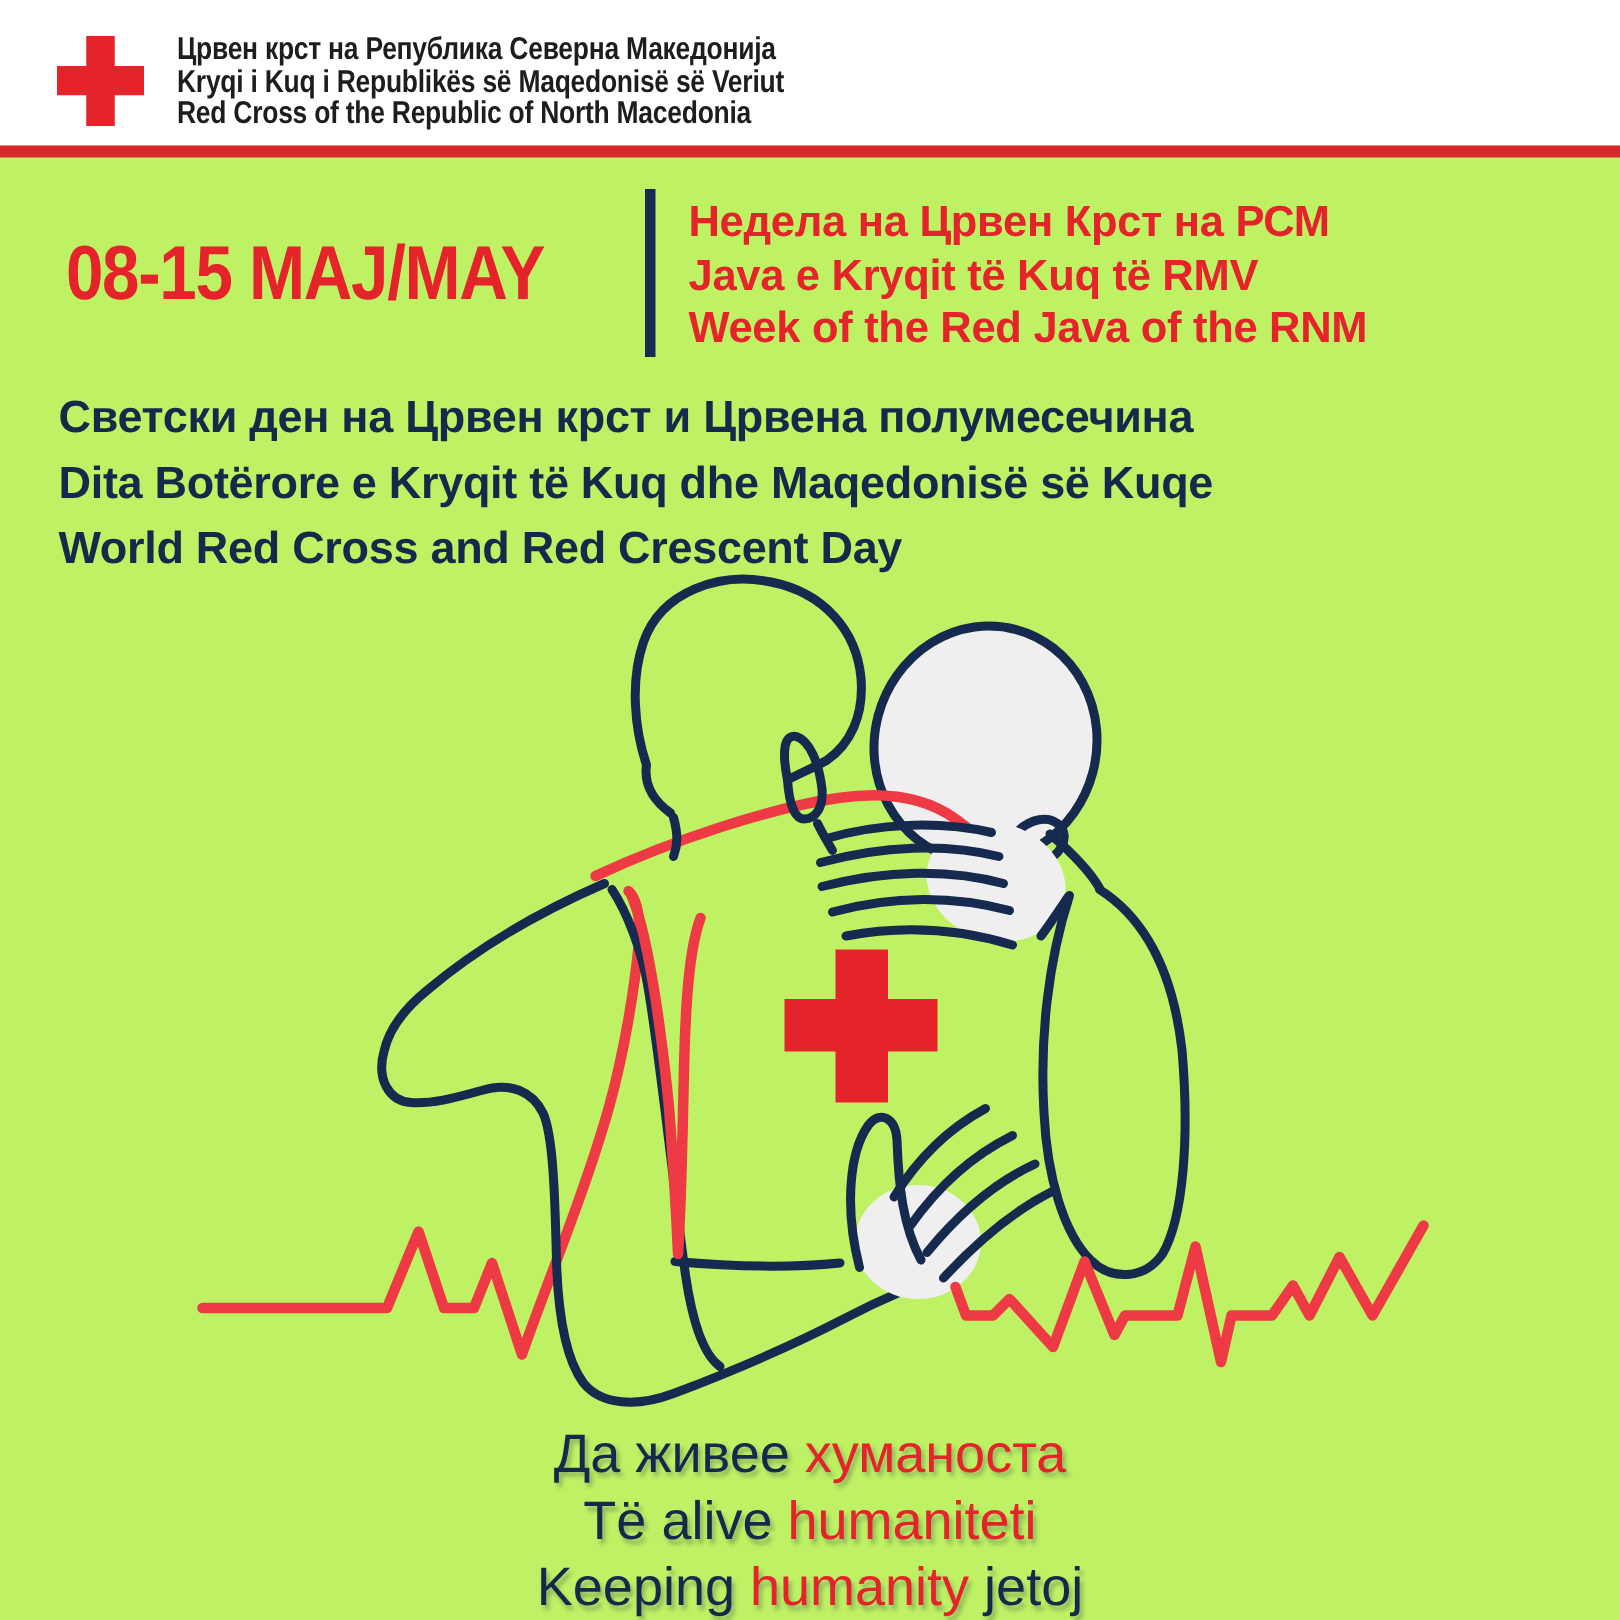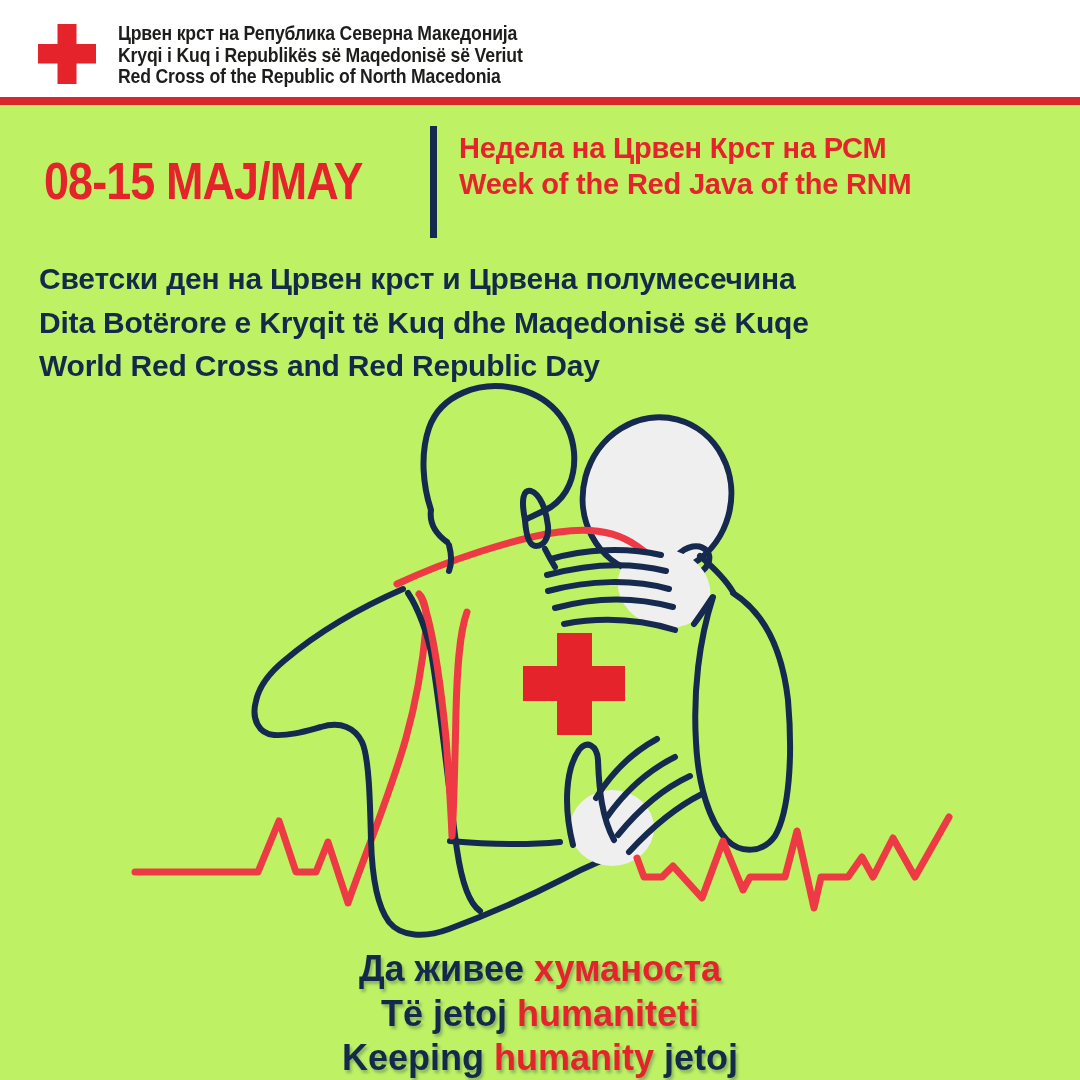--- a/index.html
+++ b/index.html
@@ -36,21 +36,21 @@
   
   .illu{position:absolute;left:0;top:0;width:1080px;height:1080px;}
   .illu path{fill:none;}
   .navy-line{stroke:#16294e;stroke-width:6;stroke-linecap:round;stroke-linejoin:round;}
   .navy-fill{fill:#f0eff0;}
   .bg-fill{fill:#f0eff0;stroke:none;}
   .red-line{stroke:#ee3a44;stroke-width:7;stroke-linecap:round;stroke-linejoin:round;fill:none;}
   
   .slogan{
     position:absolute;left:0;top:947px;width:1080px;text-align:center;
-    font-size:36px;line-height:44.5px;font-weight:bold;white-space:nowrap;
+    font-size:36px;line-height:44.5px;font-weight:normal;white-space:nowrap;
     color:#15294b;text-shadow:2px 3px 3px rgba(21,41,75,.30);
   }
   .slogan .hl{color:#e4232b;}
 </style>
 </head>
 <body>
 
 <div class="poster">
 
   <div class="header">
@@ -62,27 +62,28 @@
       <div>Kryqi i Kuq i Republikës së Maqedonisë së Veriut</div>
       <div>Red Cross of the Republic of North Macedonia</div>
     </div>
   </div>
   <div class="header-bar"></div>
 
   <div class="date-range">08-15 MAJ/MAY</div>
   <div class="divider"></div>
   <div class="week-titles">
     <div>Недела на Црвен Крст на РСМ</div>
+    <div>Java e Kryqit të Kuq të RMV</div>
     <div>Week of the Red Java of the RNM</div>
   </div>
 
   <div class="world-day">
     <div>Светски ден на Црвен крст и Црвена полумесечина</div>
     <div>Dita Botërore e Kryqit të Kuq dhe Maqedonisë së Kuqe</div>
-    <div>World Red Cross and Red Republic Day</div>
+    <div>World Red Cross and Red Crescent Day</div>
   </div>
 
   <svg class="illu" viewBox="0 0 1080 1080" aria-hidden="true">
 
     <path class="red-line" d="M135,872 L258,872 L279,821 L296,872 L316,872 L328,842 L348,903
          C362,862 390,795 406,738 C416,702 423,660 426,628 C427,612 425,600 419,594"></path>
 
     <g>
       <ellipse class="navy-line navy-fill" cx="657" cy="496" rx="74" ry="79" transform="rotate(15 657 496)"></ellipse>
       <path class="navy-line navy-fill" d="M676,557 C686,545 700,543 707,551 C713,559 707,571 694,575 C684,578 676,569 676,557"></path>
@@ -144,17 +145,17 @@
       <path class="navy-line" d="M618,835 C640,808 664,788 690,776"></path>
       <path class="navy-line" d="M629,852 C653,826 678,806 702,794"></path>
     </g>
 
     <path class="red-line" d="M637,858 L644,877 L662,877 L673,866 L702,898 L723,841 L743,890 L750,877
          L785,877 L797,831 L814,908 L821,877 L848,877 L862,857 L873,877 L893,838 L915,877 L949,817"></path>
   </svg>
 
   <div class="slogan">
     <div><span>Да живее </span><span class="hl">хуманоста</span><span></span></div>
-    <div><span>Të jetoj </span><span class="hl">humaniteti</span><span></span></div>
+    <div><span>Të alive </span><span class="hl">humaniteti</span><span></span></div>
     <div><span>Keeping </span><span class="hl">humanity</span><span> jetoj</span></div>
   </div>
 
 </div>
 
 </body></html>

